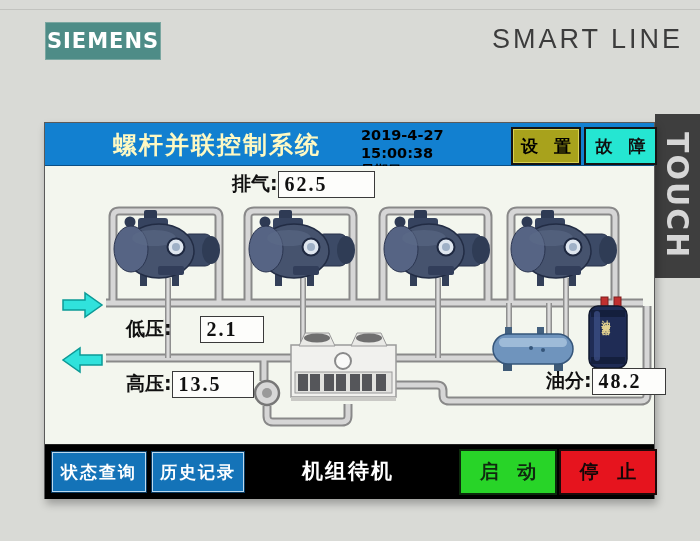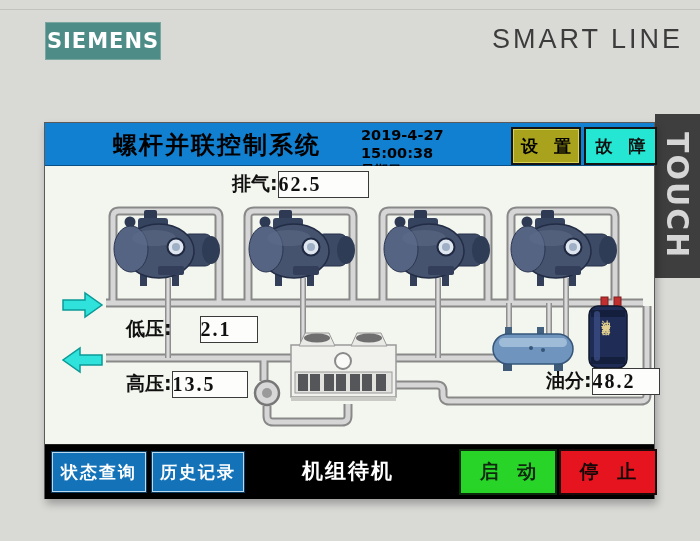--- a/index.html
+++ b/index.html
@@ -18,37 +18,37 @@
   
   .touchstrip{left:655px;top:114px;width:45px;height:164px;background:#3e3e3e;
               display:flex;align-items:center;justify-content:center;}
   .touchstrip span{writing-mode:vertical-rl;color:#d6d6d6;font-size:30px;font-weight:bold;
                    letter-spacing:2px;line-height:45px;}
 
   
   .screen{left:44px;top:122px;width:609px;height:375px;border:1px solid #5a5a5a;
           box-shadow:2px 5px 8px rgba(0,0,0,.28);background:#f3f6ee;}
   .titlebar{left:0;top:0;width:609px;height:42px;background:#1280d0;border-bottom:1px solid #0a4f86;}
-  .hmi-title{left:68px;top:6px;color:#000000;font-size:24px;font-weight:bold;letter-spacing:2px;}
+  .hmi-title{left:68px;top:6px;color:#fef9c3;font-size:24px;font-weight:bold;letter-spacing:2px;}
   .dtblock{left:316px;top:3px;width:156px;text-align:left;color:#000000;font-weight:bold;line-height:1.25;}
   .dtblock .dt{font-size:14.5px;}
   .dtblock .wd{font-size:13.5px;}
   .btn{display:flex;align-items:center;justify-content:center;font-weight:bold;cursor:pointer;}
   .settings{left:466px;top:4px;width:61px;height:34px;background:#a8a21c;border:2px solid #141414;
             box-shadow:inset 0 0 0 1px #d9d252;color:#000000;font-size:17px;letter-spacing:5px;padding-left:5px;}
   .fault{left:539px;top:4px;width:64px;height:34px;background:#25e6d2;border:2px solid #141414;
          color:#101010;font-size:17px;letter-spacing:5px;padding-left:5px;}
 
   
   .main{left:0;top:43px;width:609px;height:278px;background:#f3f6ee;}
   .reading{display:flex;}
   .rlabel{font-size:19px;font-weight:bold;color:#101010;white-space:nowrap;}
   .rbox{height:25px;background:#fdfdfb;border:1px solid #3a3a3a;color:#101010;
         font-family:"Liberation Serif","DejaVu Serif",serif;font-size:20px;font-weight:bold;
-        line-height:25px;letter-spacing:2px;}
+        line-height:25px;padding-left:6px;letter-spacing:2px;}
   .tanklabel{color:#e3d291;writing-mode:vertical-rl;text-orientation:upright;
              font-size:9px;line-height:12px;letter-spacing:2px;font-weight:bold;}
 
   
   .bottombar{left:0;top:321px;width:609px;height:54px;background:#000000;border-top:1px solid #222;}
   .navbtn{height:40px;background:#1473b8;border:1px solid #093a61;
           box-shadow:inset 0 0 0 1px #bcd9ee;color:#fff;font-size:17px;font-weight:bold;letter-spacing:2px;}
   .statusq{left:6px;top:6px;width:94px;}
   .histb{left:106px;top:6px;width:92px;}
   .unitstatus{left:238px;top:12px;width:130px;text-align:center;color:#fff;

